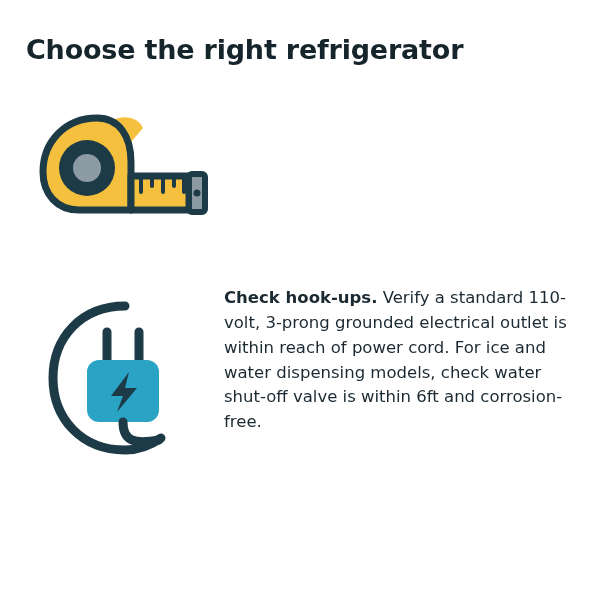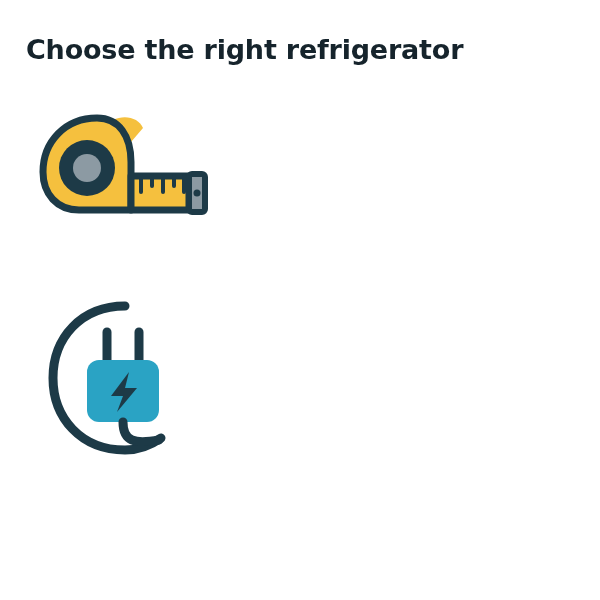--- a/index.html
+++ b/index.html
@@ -111,16 +111,19 @@
             </g>
 
             <rect x="48" y="68" width="72" height="62" rx="12" fill="#2aa3c4"></rect>
 
             <path d="M84 130 C84 150 96 152 120 148" fill="none" stroke="#1d3a47" stroke-width="9" stroke-linecap="round"></path>
 
             <path d="M90 80 L72 104 L84 104 L78 120 L98 96 L86 96 Z" fill="#1d3a47"></path>
           </svg>
         </span>
       </div>
+      <div class="text-cell">
+        <b>Check hook-ups.</b><span> Verify a standard 110-volt, 3-prong grounded electrical outlet is within reach of power cord. For ice and water dispensing models, check water shut-off valve is within 6ft and corrosion-free.</span>
+      </div>
     </div>
 
   </div>
 </div>
 
 </body></html>

